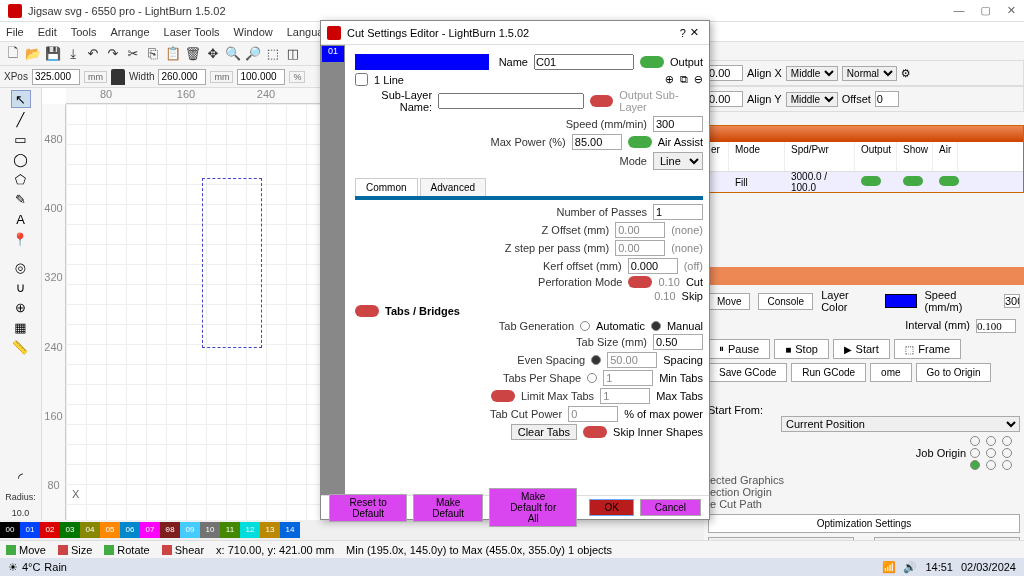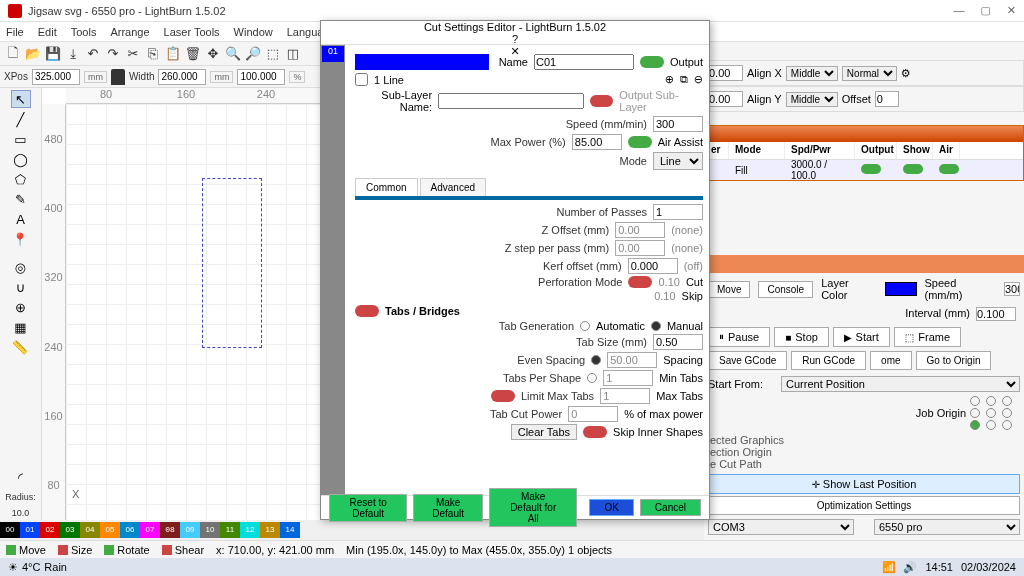--- a/index.html
+++ b/index.html
@@ -36,48 +36,48 @@
 .grid { position: absolute; top: 16px; left: 24px; right: 0; bottom: 0; background-image: repeating-linear-gradient(#eee 0 1px, transparent 1px 20px), repeating-linear-gradient(90deg, #eee 0 1px, transparent 1px 20px); }
 .origin { position: absolute; bottom: 20px; left: 30px; font-size: 9px; color: #666; }
 
 .rightpanel { position: absolute; top: 60px; right: 0; width: 320px; background: #f5f5f5; }
 .alignbar { height: 26px; display: flex; align-items: center; gap: 4px; padding: 2px; border: 1px solid #ddd; }
 .alignbar input { width: 36px; border: 1px solid #aaa; padding: 1px; }
 .alignbar select { border: 1px solid #aaa; font-size: 10px; }
 
 .layerspanel { margin-top: 13px; border: 1px solid #c60; }
 .layershdr { background: linear-gradient(#e85, #c40); height: 16px; }
-.layerscols { display: flex; background: #fff; height: 18px; border-bottom: 1px solid #ddd; font-weight: bold; }
+.layerscols { display: flex; background: #fff; height: 30px; border-bottom: 1px solid #ddd; }
 .layerscols span { padding: 2px 6px; font-size: 10px; border-right: 1px solid #eee; }
 .layerrow { display: flex; background: #eef; height: 20px; align-items: center; }
 .layerrow span { padding: 2px 6px; font-size: 10px; }
 .toggle { width: 20px; height: 10px; background: #4a4; border-radius: 5px; display: inline-block; }
 
 .propsrow { display: flex; align-items: center; gap: 8px; padding: 4px; background: #f5f5f5; border-top: 18px solid; border-image: linear-gradient(#e85,#730) 1; margin-top: 74px; }
 .propsrow .btn { border: 1px solid #aaa; background: #fff; padding: 2px 8px; font-size: 10px; }
 .clrswatch { width: 32px; height: 14px; background: #00f; border: 1px solid #000; }
 
 .ctrlbtns { display: flex; flex-wrap: wrap; gap: 4px; padding: 4px; }
 .ctrlbtns .cbtn { border: 1px solid #aaa; background: #fff; padding: 3px 10px; font-size: 10px; display: flex; align-items: center; gap: 4px; }
 
 .startfrom { display: flex; align-items: center; gap: 18px; padding: 2px 4px; }
-.startfrom select { border: 1px solid #aaa; flex: 1; }
+.startfrom select { border: 1px solid #aaa; flex: 1; margin-top: 28px; }
 .joborigin { display: flex; align-items: center; justify-content: flex-end; gap: 4px; padding: 2px 8px; }
 .jogrid { display: grid; grid-template-columns: repeat(3, 14px); gap: 2px; }
 .jogrid .dot { width: 10px; height: 10px; border: 1px solid #888; border-radius: 50%; }
 .jogrid .dot.on { background: #4a4; }
 
 .showlast { margin: 2px 4px; border: 1px solid #6af; background: #def; text-align: center; padding: 3px; font-size: 10px; }
 .optset { margin: 2px 4px; border: 1px solid #aaa; background: #fff; text-align: center; padding: 3px; font-size: 10px; }
 .devrow { display: flex; gap: 20px; padding: 2px 4px; }
 .devrow select { flex: 1; border: 1px solid #aaa; }
 
 
 .dialog { position: absolute; top: 20px; left: 320px; width: 390px; height: 500px; background: #fff; border: 1px solid #888; box-shadow: 2px 2px 8px rgba(0,0,0,.3); z-index: 100; }
-.dlgtitle { height: 24px; display: flex; align-items: center; padding: 0 6px; border-bottom: 1px solid #ddd; flex-direction: column; }
+.dlgtitle { height: 24px; display: flex; align-items: center; padding: 0 6px; border-bottom: 1px solid #ddd; }
 .dlgtitle .icon { width: 14px; height: 14px; background: #c00; border-radius: 2px; margin-right: 6px; }
 .dlgtitle .t { flex: 1; }
 .dlgtitle .x { cursor: pointer; padding: 0 4px; }
 .dlgbody { padding: 6px; position: relative; height: calc(100% - 48px); overflow: hidden; }
 .layersel { position: absolute; left: 0; top: 0; width: 24px; height: 100%; background: #888; }
 .layersel .ly { width: 22px; height: 16px; background: #00f; color: #fff; font-size: 9px; text-align: center; margin: 1px; }
 .dlgcontent { margin-left: 28px; }
 .dlgrow { display: flex; align-items: center; gap: 6px; margin: 3px 0; font-size: 10px; }
 .dlgrow label { text-align: right; }
 .namestrip { background: #00f; height: 16px; flex: 1; margin-right: 4px; }
@@ -86,22 +86,22 @@
 .tabs .tab.active { background: #fff; }
 .settingrow { display: flex; align-items: center; justify-content: flex-end; gap: 6px; margin: 2px 0; font-size: 10px; }
 .settingrow label { color: #333; }
 .settingrow .val { width: 50px; border: 1px solid #aaa; padding: 1px 2px; }
 .settingrow .ro { color: #888; }
 .tog { width: 24px; height: 12px; background: #c44; border-radius: 6px; }
 .tog.on { background: #4a4; }
 .radio { width: 10px; height: 10px; border: 1px solid #888; border-radius: 50%; display: inline-block; }
 .radio.on { background: #333; }
 .dlgfoot { position: absolute; bottom: 0; left: 0; right: 0; height: 24px; display: flex; align-items: center; gap: 6px; padding: 0 8px; border-top: 1px solid #ddd; }
-.dlgfoot button { border: 1px solid #aaa; background: #22c55e; padding: 2px 14px; font-size: 10px; }
-.dlgfoot button.primary { background: #1d4ed8; border-color: #6af; }
+.dlgfoot button { border: 1px solid #aaa; background: #d946ef; padding: 2px 14px; font-size: 10px; }
+.dlgfoot button.primary { background: #b91c1c; border-color: #6af; }
 
 .colorbar { position: absolute; bottom: 36px; left: 0; right: 0; height: 18px; display: flex; }
 .colorbar .sw { width: 20px; height: 16px; color: #fff; font-size: 8px; text-align: center; line-height: 16px; }
 
 .statusbar { position: absolute; bottom: 18px; left: 0; right: 0; height: 18px; background: #f5f5f5; display: flex; align-items: center; gap: 12px; padding: 0 6px; font-size: 10px; border-top: 1px solid #ddd; }
 .statusbar .chk { display: flex; align-items: center; gap: 3px; }
 .taskbar { position: absolute; bottom: 0; left: 0; right: 0; height: 18px; background: #dde3ee; display: flex; align-items: center; justify-content: space-between; padding: 0 8px; font-size: 10px; }
 .taskbar .wx { display: flex; align-items: center; gap: 4px; }
 .taskbar .tray { display: flex; align-items: center; gap: 8px; }
 .jigsaw { position: absolute; top: 90px; left: 160px; width: 60px; height: 170px; border: 1px dashed #44c; }
@@ -251,21 +251,21 @@
   <div class="propsrow">
     <span class="btn">Move</span>
     <span class="btn">Console</span>
     <span>Layer Color</span>
     <span class="clrswatch"></span>
     <span>Speed (mm/m)</span>
     <input style="width: 16px; border: 1px solid rgb(170, 170, 170);" value="3000">
   </div>
   <div style="display:flex;justify-content:flex-end;padding:2px 8px;gap:6px;font-size:10px">
     <span>Interval (mm)</span>
-    <input style="width: 40px; border: 1px solid rgb(170, 170, 170);" value="0.100">
+    <input style="width: 40px; border: 1px solid rgb(170, 170, 170); font-family: Liberation Serif, serif;" value="0.100">
   </div>
 
   <div class="ctrlbtns">
     <span class="cbtn">⏸ <span>Pause</span></span>
     <span class="cbtn">■ <span>Stop</span></span>
     <span class="cbtn">▶ <span>Start</span></span>
     <span class="cbtn">⬚ <span>Frame</span></span>
     <span class="cbtn">Save GCode</span>
     <span class="cbtn">Run GCode</span>
     <span class="cbtn">ome</span>
@@ -288,21 +288,20 @@
       <span class="dot on"></span>
         <span class="dot"></span>
         <span class="dot"></span>
     </div>
   </div>
   <div style="padding:2px 6px;font-size:10px;color:#555">
     <div>ected Graphics</div>
     <div>ection Origin</div>
     <div>e Cut Path</div>
   </div>
-  <div class="showlast">✛ <span>Show Last Position</span></div>
   <div class="optset">Optimization Settings</div>
   <div class="devrow">
     <select><option>COM3</option></select>
     <select><option>6550 pro</option></select>
   </div>
   <div style="padding:2px 6px;font-size:10px">Library</div>
 </div>
 
 <div class="dialog">
   <div class="dlgtitle">

